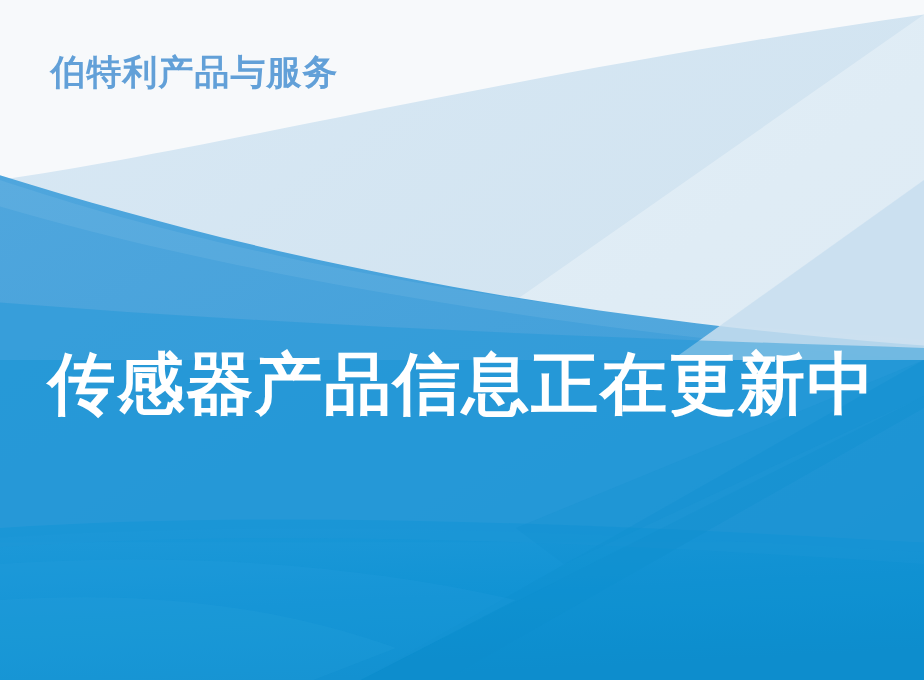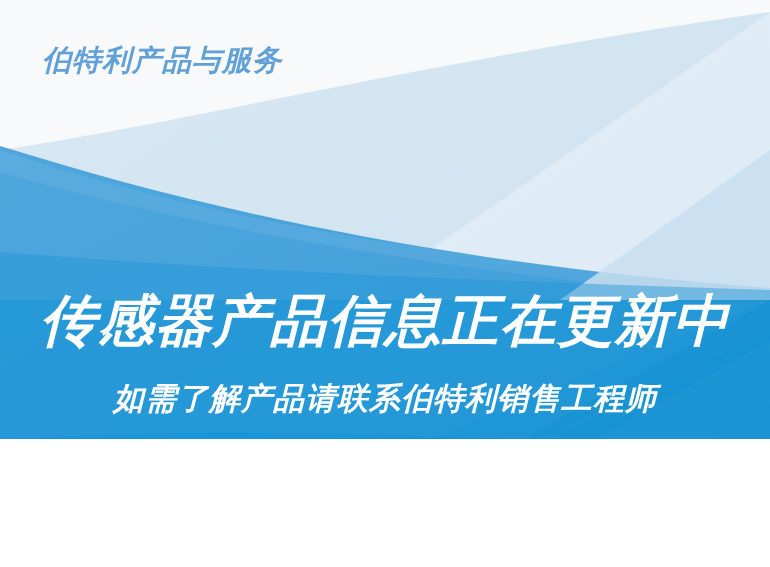--- a/index.html
+++ b/index.html
@@ -3,25 +3,24 @@
 <meta charset="utf-8">
 <style>
   html, body {
     margin: 0;
     padding: 0;
     background: #ffffff;
   }
   #banner {
     position: relative;
     width: 770px;
-    height: 439px;
+    height: 567px;
     overflow: hidden;
     background: #14532d;
     font-family: "DejaVu Sans", "Liberation Sans", sans-serif;
-    font-style: italic;
   }
   #bg-svg {
     position: absolute;
     top: 0; left: 0;
     width: 770px;
     height: 567px;
     display: block;
   }
   .header-area {
     position: absolute;
@@ -114,16 +113,15 @@
     <path d="M 0,500 C 120,492 230,504 330,540 L 260,567 L 0,567 Z" fill="#34A5DF" opacity="0.16"></path>
     <path d="M 430,440 L 770,300 L 770,330 L 470,470 Z" fill="#0E90D0" opacity="0.25"></path>
   </svg>
 
   <div class="header-area">
     <div class="header-title">伯特利产品与服务</div>
   </div>
 
   <div class="center-block">
     <div class="main-title">传感器产品信息正在更新中</div>
-    <div class="sub-title">如需了解产品请联系伯特利销售工程师</div>
   </div>
 
 </div>
 
 </body></html>

